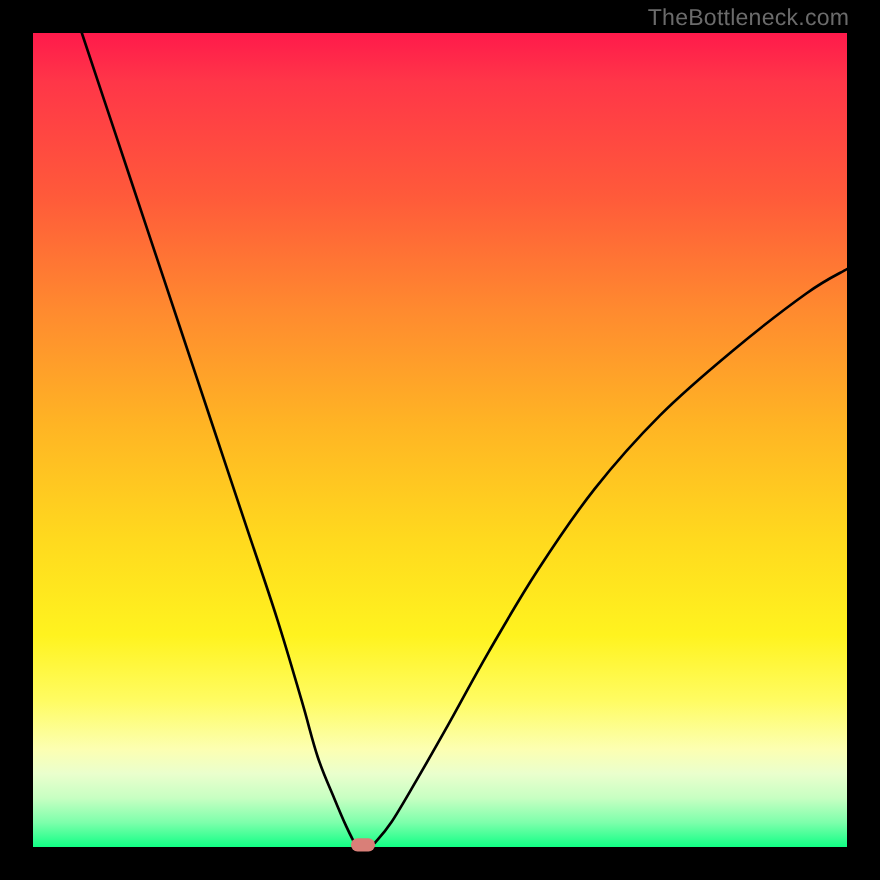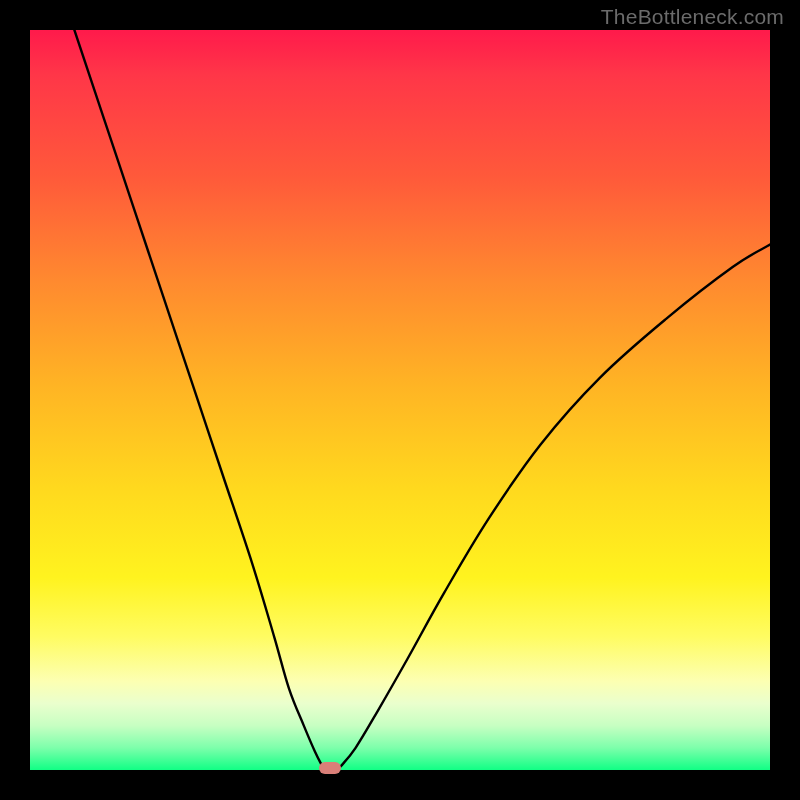--- a/index.html
+++ b/index.html
@@ -35,21 +35,21 @@
       #fcffb2 88%,
       #eaffcd 91%,
       #c7ffc2 94%,
       #7dffab 97%,
       #11ff85 100%
     );
   }
   .watermark {
     position: absolute;
     top: 5px;
-    right: 16px;
+    right: 28px;
     color: #6b6b6b;
     font-size: 21px;
     letter-spacing: 0.2px;
     font-weight: 500;
   }
   svg.curve {
     position: absolute;
     inset: 0;
     width: 740px;
     height: 740px;

